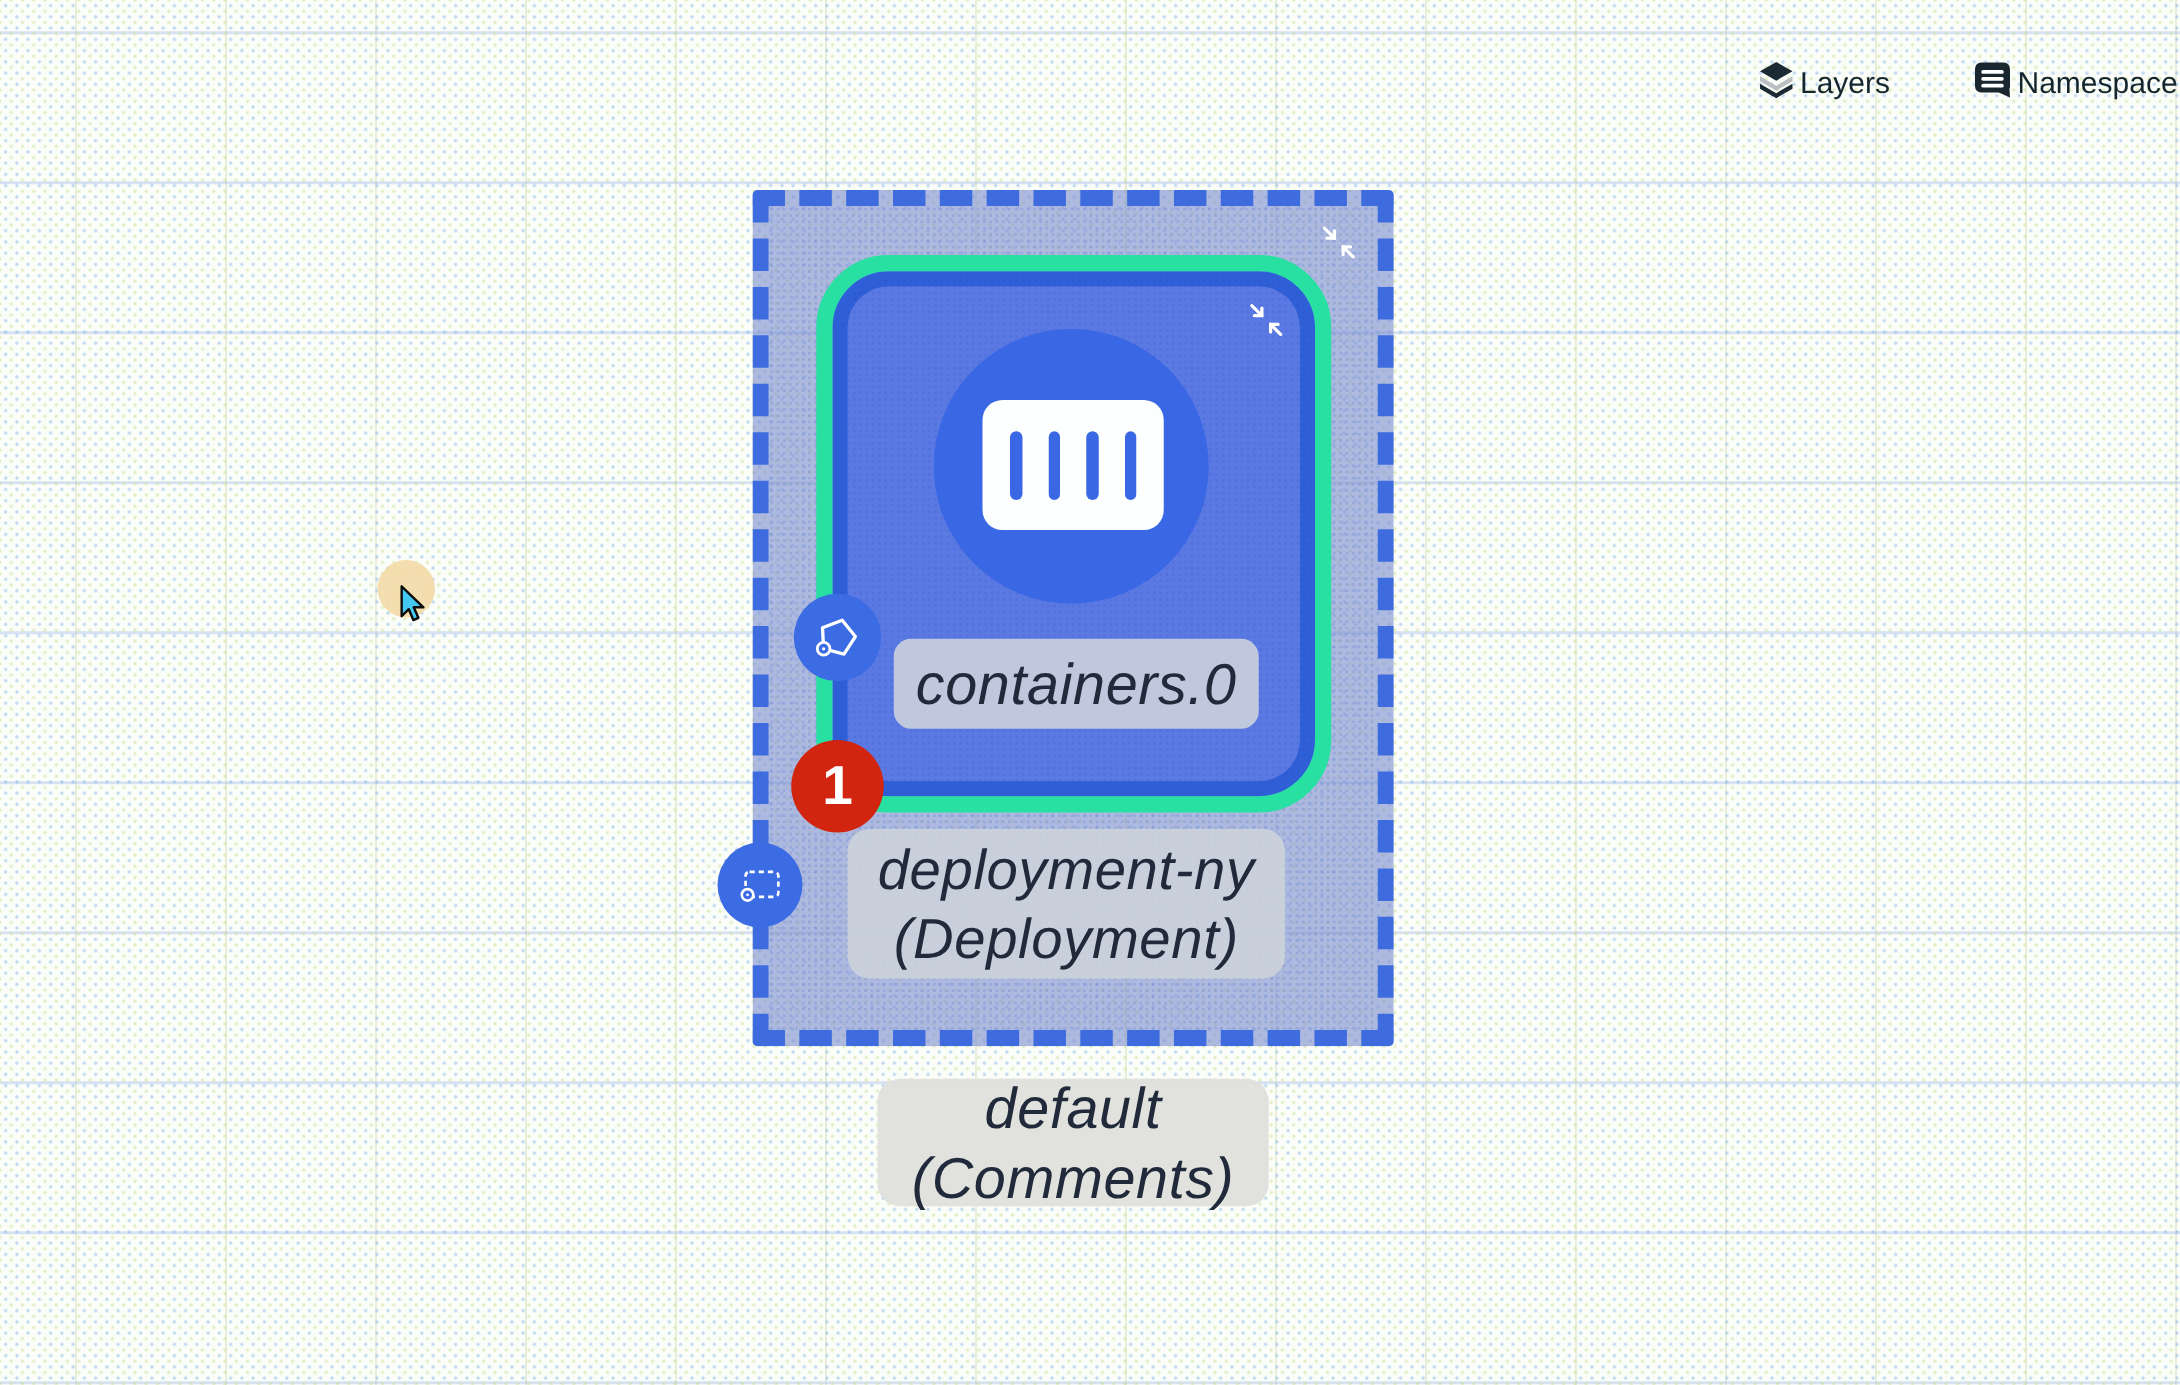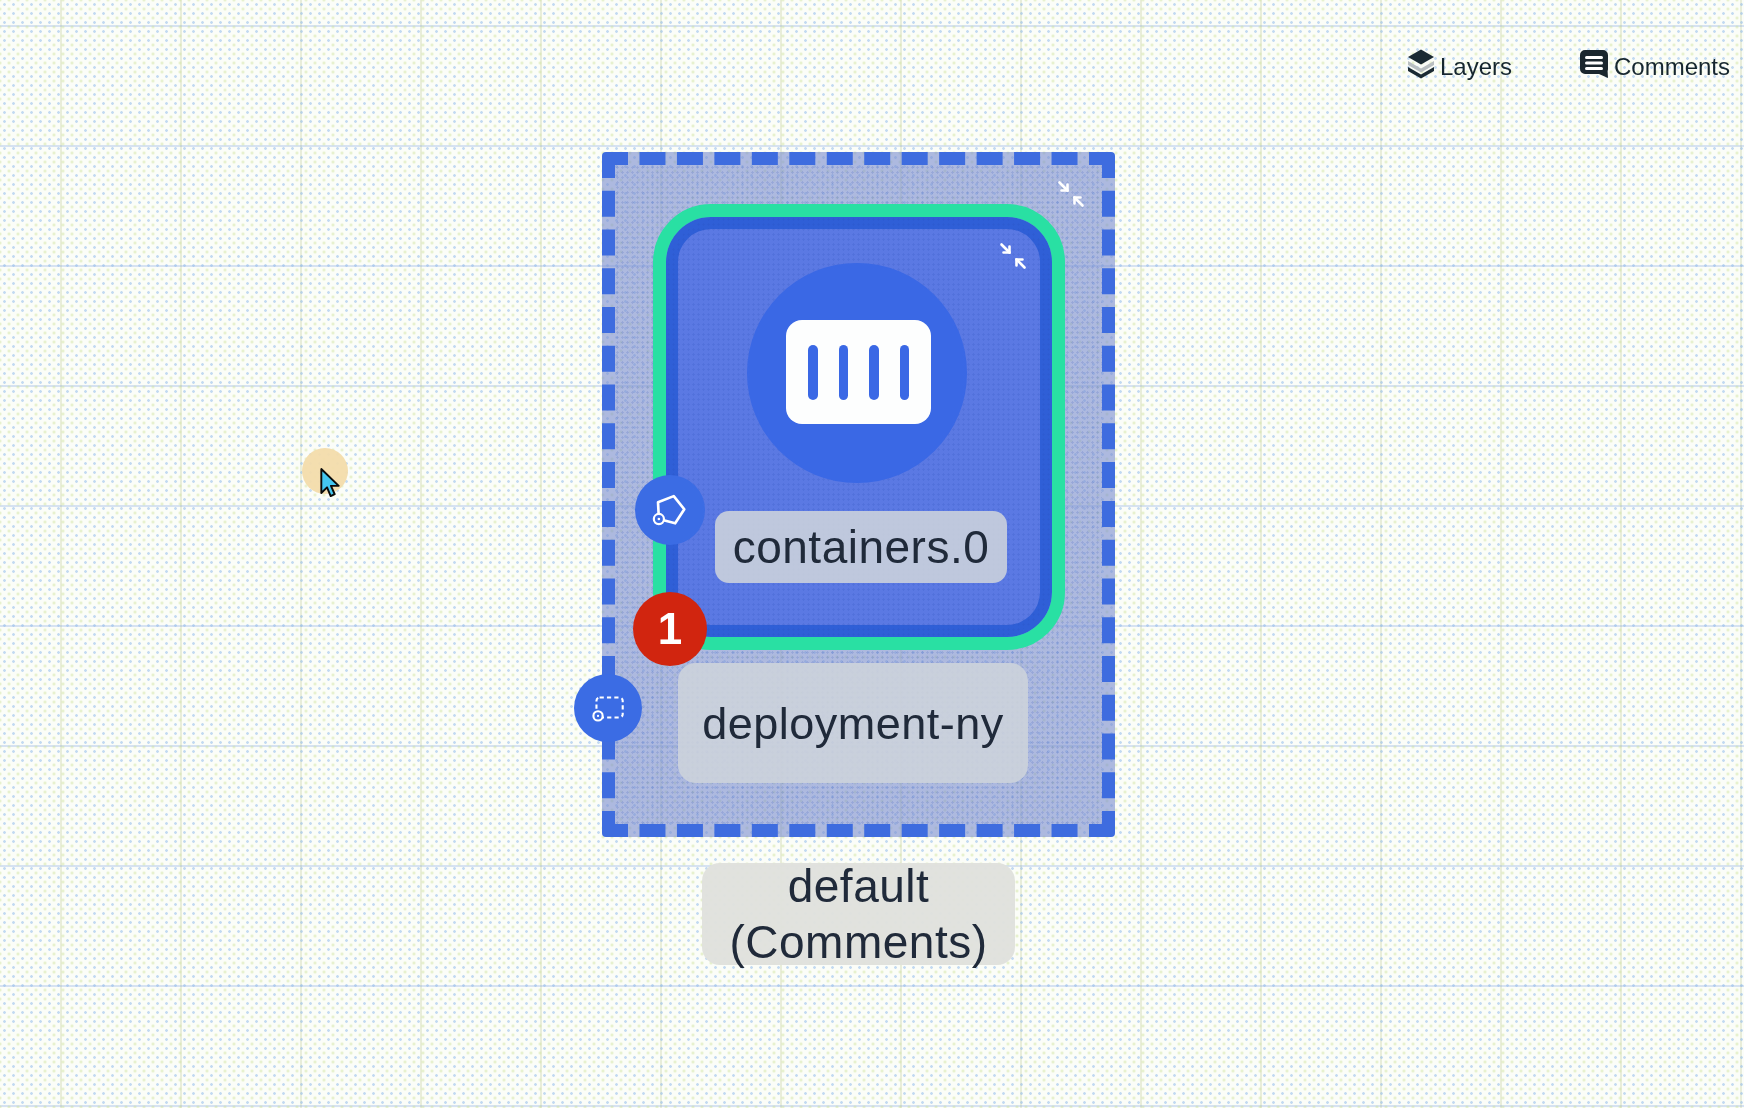--- a/index.html
+++ b/index.html
@@ -39,21 +39,21 @@
   .ctr-icon{
     position:absolute;left:786px;top:320px;width:145px;height:104px;
     background:#fdfefe;border-radius:16px;
     display:flex;align-items:center;justify-content:center;gap:21px;
   }
   .ctr-bar{width:9.5px;height:55px;background:#3a68e5;border-radius:5px;}
   
   .pill{
     position:absolute;display:flex;flex-direction:column;align-items:center;justify-content:center;
     background:rgba(206,211,219,.87);color:#202a3a;border-radius:14px;
-    text-align:right;letter-spacing:.5px;
+    text-align:right;letter-spacing:.5px;font-style:italic;
   }
   .containers-label{left:715px;top:511px;width:292px;height:72px;font-size:46px;}
   .dep-label{left:678px;top:663px;width:350px;height:120px;font-size:45px;line-height:55px;border-radius:18px;}
   .default-label{left:702px;top:863px;width:313px;height:102px;font-size:46px;line-height:56px;
     background:rgba(224,225,221,.96);border-radius:18px;}
   
   .badge{position:absolute;border-radius:50%;display:flex;align-items:center;justify-content:center;}
   .pent-badge{left:635px;top:475px;width:70px;height:70px;background:#3b6ce4;}
   .err-badge{left:633px;top:592px;width:74px;height:74px;background:#d1250f;
     color:#ffffff;font-size:44px;font-weight:bold;}
@@ -94,21 +94,21 @@
 
   <div class="tb-btn comments-btn">
     <span>
       <svg width="36" height="36" viewBox="0 0 36 36">
         <path d="M9,4 h18 a5,5 0 0 1 5,5 v14 a5,5 0 0 1 -0.4,2 L32,32 l-9,-4 H9 a5,5 0 0 1 -5,-5 V9 a5,5 0 0 1 5,-5 z" fill="#1a262e"></path>
         <rect x="9" y="10" width="18" height="3" rx="1.5" fill="#ffffff"></rect>
         <rect x="9" y="15.5" width="18" height="3" rx="1.5" fill="#ffffff"></rect>
         <rect x="9" y="21" width="18" height="3" rx="1.5" fill="#ffffff"></rect>
       </svg>
     </span>
-    <span>Comments</span>
+    <span>Namespace</span>
   </div>
 
   <div class="ns-node texture"></div>
 
   <div class="dep-node texture"></div>
 
   <div class="pod-circle"></div>
   <div class="ctr-icon">
     <span class="ctr-bar"></span>
     <span class="ctr-bar"></span>
@@ -136,20 +136,21 @@
       </g>
     </svg>
   </div>
 
   <div class="pill containers-label">
     <span>containers.0</span>
   </div>
 
   <div class="pill dep-label">
     <span>deployment-ny</span>
+    <span>(Deployment)</span>
   </div>
 
   <div class="pill default-label">
     <span>default</span>
     <span>(Comments)</span>
   </div>
 
   <div class="badge pent-badge">
     <svg width="44" height="44" viewBox="0 0 40 40">
       <polygon points="23.4,7.4 33,19.3 24.7,32.1 9.9,28.2 9.1,12.9" fill="none" stroke="#ffffff" stroke-width="2.4" stroke-linejoin="round"></polygon>

